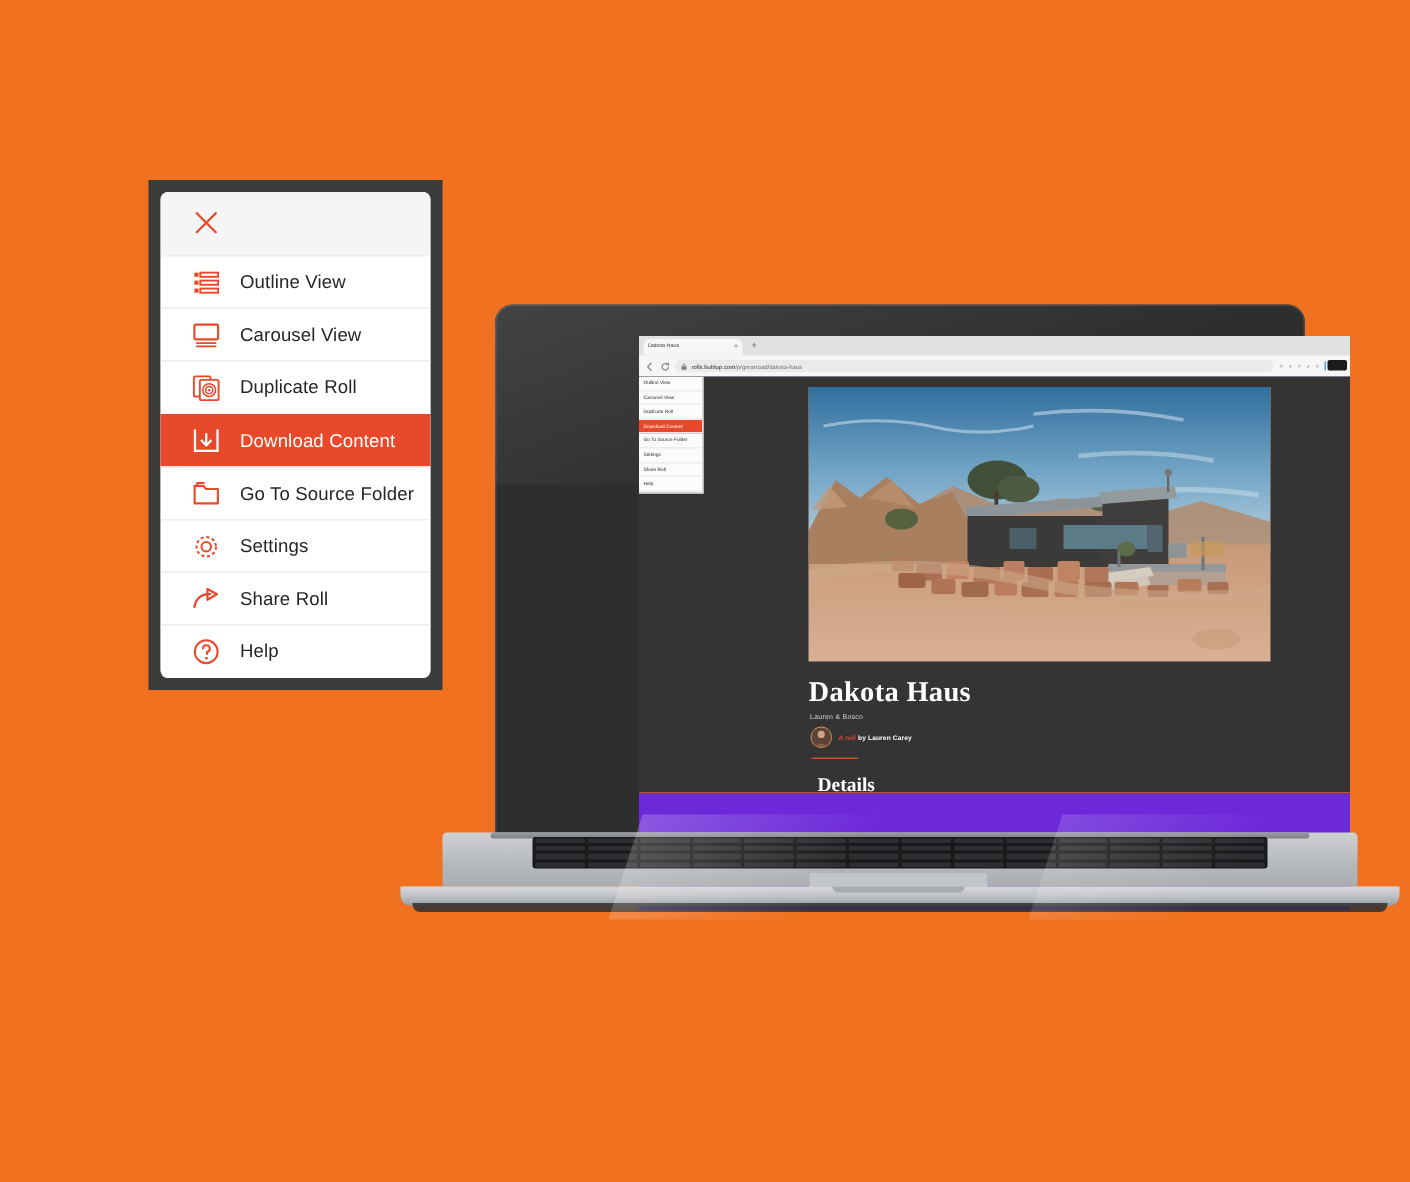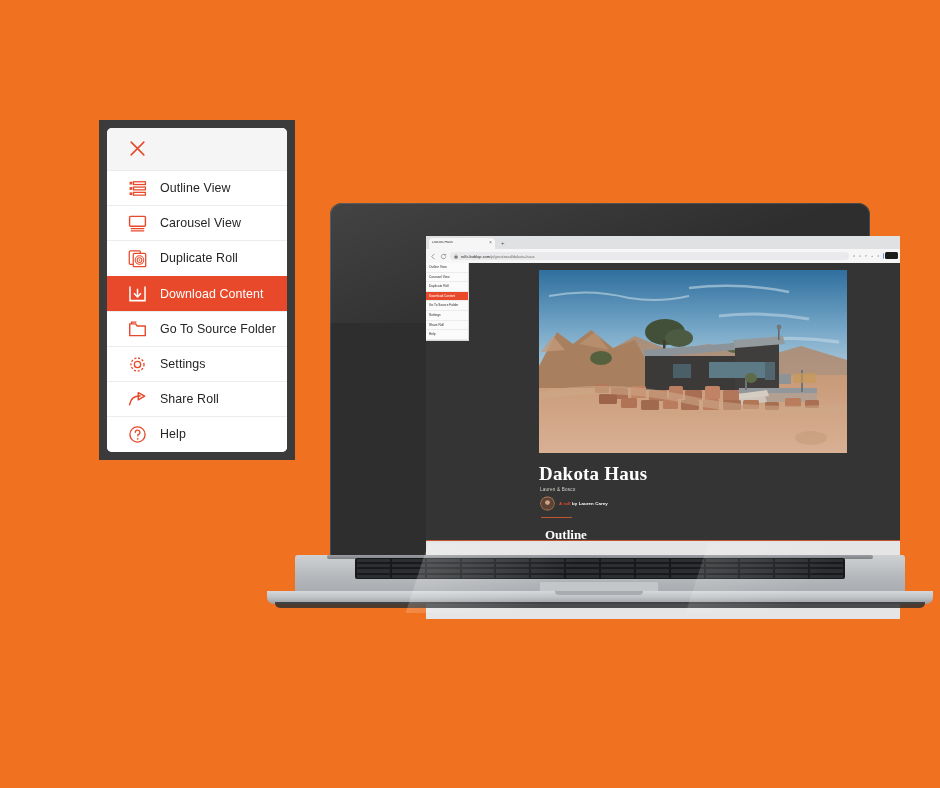--- a/index.html
+++ b/index.html
@@ -102,24 +102,24 @@
   .lid-shine {
     position: absolute;
     left: 0; top: 0; right: 0; height: 120px;
     border-radius: 12px 12px 0 0;
     background: linear-gradient(160deg, rgba(255,255,255,.10), rgba(255,255,255,0) 60%);
     pointer-events: none;
   }
   .screen {
     position: absolute;
     left: 96px;
-    top: 33px;
+    top: 21px;
     width: 474px;
     height: 383px;
-    background: #e5e5e5;
+    background: #6d28d9;
     overflow: hidden;
   }
 
   
   .bchrome { background: #dfe1e3; }
   .btabbar {
     height: 13px;
     display: flex;
     align-items: flex-end;
     padding-left: 3px;
@@ -526,21 +526,21 @@
               <svg width="13" height="13" viewBox="0 0 13 13">
                 <rect width="13" height="13" fill="#5d4437"></rect>
                 <circle cx="6.5" cy="4.6" r="2.4" fill="#d3a183"></circle>
                 <path d="M2.2 13 q4.3 -4.6 8.6 0Z" fill="#8b5d46"></path>
               </svg>
             </span>
             <span class="byline-txt"><span class="accent">A roll</span><span class="rest"> by Lauren Carey</span></span>
           </div>
 
           <div class="rule"></div>
-          <div class="details-h">Outline</div>
+          <div class="details-h">Details</div>
 
           <div class="page-accent-line"></div>
         </div>
 
         <div class="cam-chip"></div>
       </div>
     </div>
 
     <div class="deck">
       <div class="deck-top"></div>

